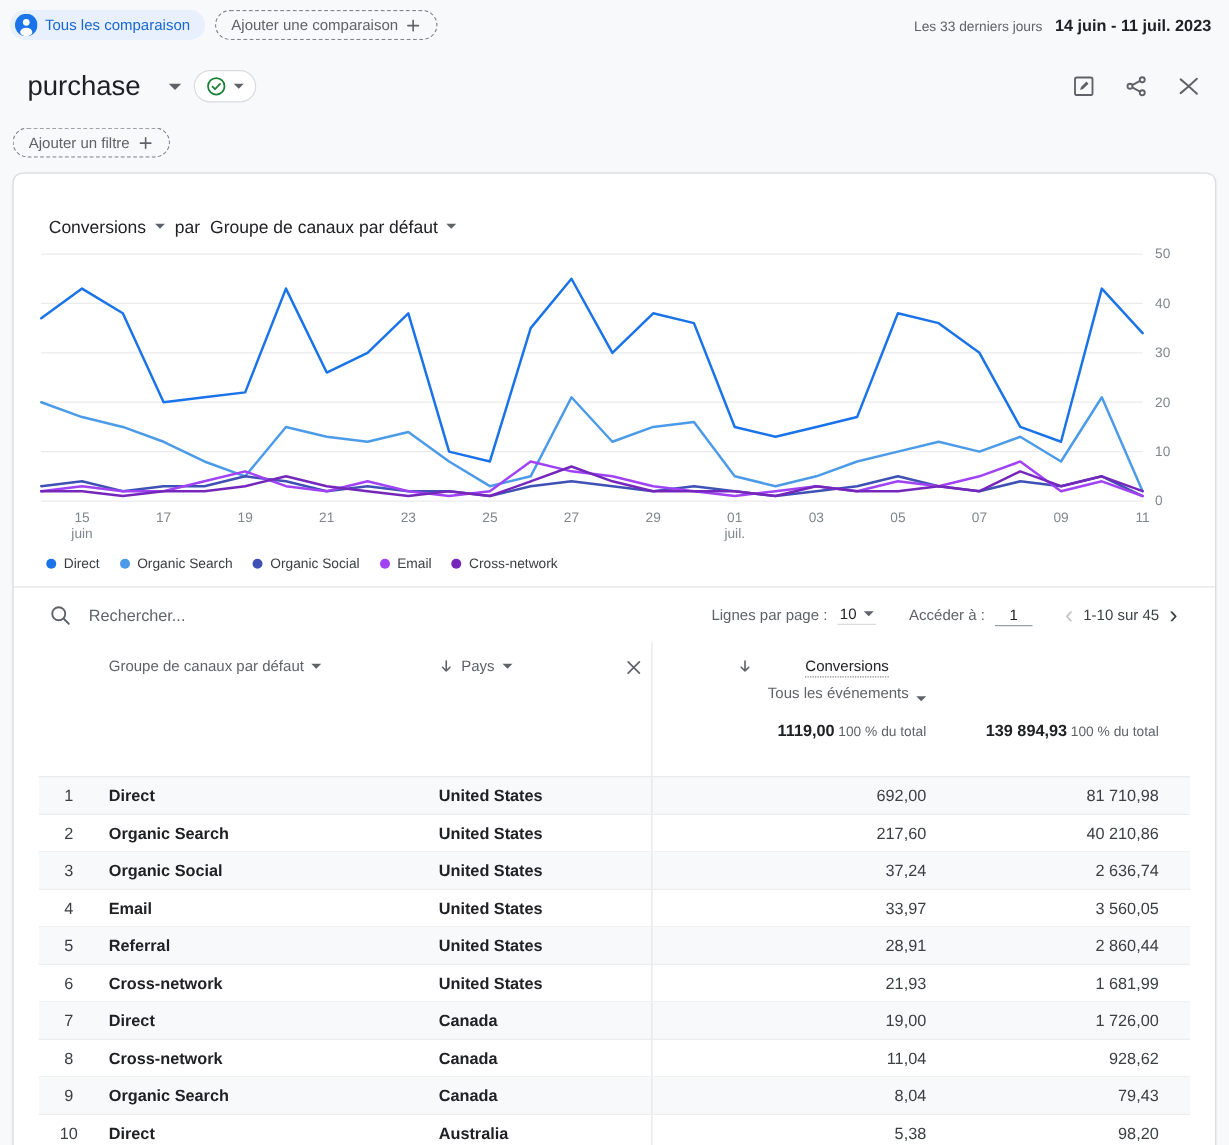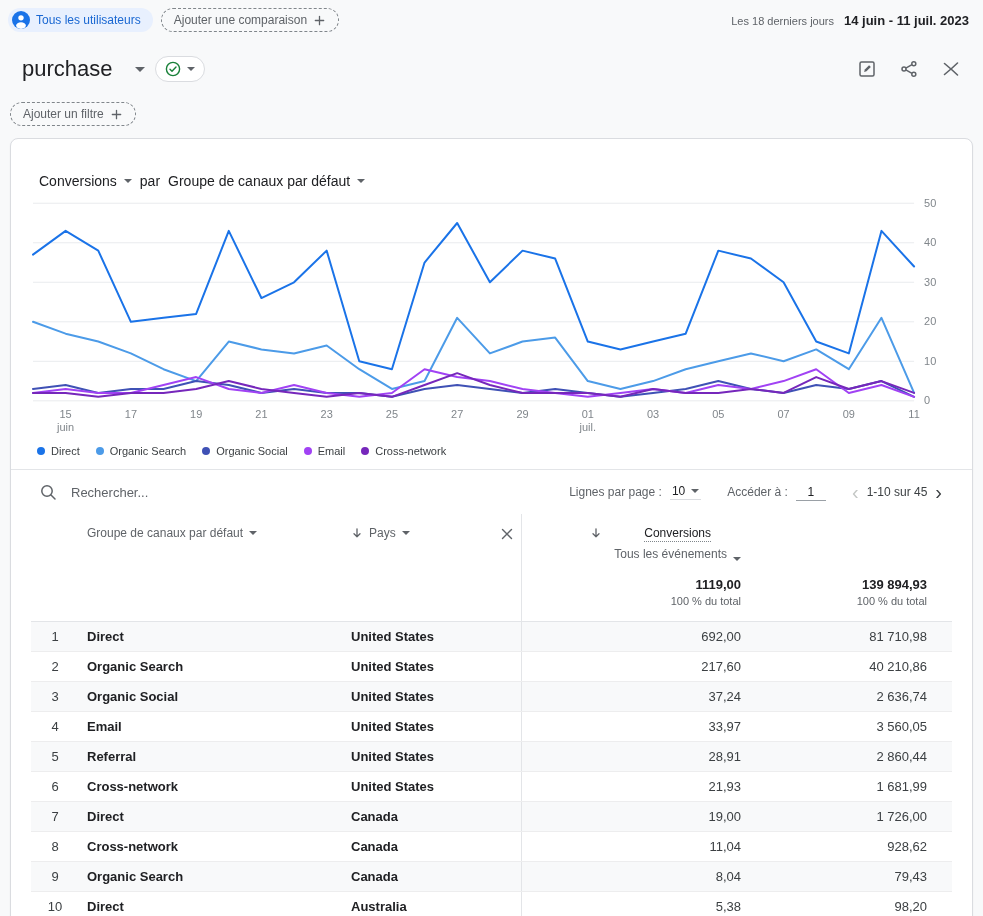--- a/index.html
+++ b/index.html
@@ -101,21 +101,21 @@
   .close-btn { cursor:pointer; display:inline-flex; padding:2px; }
 
   .trow { display:flex; align-items:stretch; height:30px; border-bottom:1px solid #ededee; }
   .trow .col-channel { color:#202124; font-weight:600; }
   .trow .col-country { color:#202124; font-weight:600; }
   .trow .col-conv, .trow .col-val { color:#3c4043; }
   .tbody .trow:nth-child(odd) { background:#f8f9fa; }
 
   .totals { display:flex; align-items:stretch; min-height:52px; border-bottom:1px solid #e3e5e8; }
   .totals .cell { align-items:flex-start; padding-top:7px; }
-  .tot-col { display:flex; flex-direction:column; align-items:flex-end; gap:3px; }
+  .tot-col { display:flex; flex-direction:row; align-items:flex-end; gap:3px; }
   .tot-num { font-size:13px; font-weight:700; color:#202124; }
   .tot-sub { font-size:11px; color:#5f6368; }
 </style>
 </head>
 <body>
 
 <div class="page">
 
   <div class="topbar">
     <div class="topbar-left">
@@ -127,33 +127,33 @@
                   <circle cx="10" cy="10" r="10"></circle>
                 </clipPath>
               </defs>
             <circle cx="10" cy="10" r="10" fill="#1a73e8"></circle>
             <g clip-path="url(#avclip)">
               <circle cx="10" cy="7.6" r="3" fill="#fff"></circle>
               <ellipse cx="10" cy="16.2" rx="5.4" ry="3.8" fill="#fff"></ellipse>
             </g>
           </svg>
         </span>
-        <span>Tous les utilisateurs</span>
+        <span>Tous les comparaison</span>
       </div>
       <div class="chip chip-dashed">
         <span>Ajouter une comparaison</span>
         <span class="icon-btn">
           <svg width="13" height="13" viewBox="0 0 14 14">
               <path d="M7 2.5v9M2.5 7h9" stroke="#5f6368" stroke-width="1.4" stroke-linecap="round" fill="none"></path>
             </svg>
         </span>
       </div>
     </div>
     <div class="topbar-right">
-      <span class="date-caption">Les 18 derniers jours</span>
+      <span class="date-caption">Les 33 derniers jours</span>
       <span class="date-value">14 juin - 11 juil. 2023</span>
     </div>
   </div>
 
   <div class="title-row">
     <div class="title-left">
       <h1>purchase</h1>
       <span class="caret" style="border-top-width:5px;border-left-width:5px;border-right-width:5px;"></span>
       <div class="check-pill">
         <span class="icon-btn">

